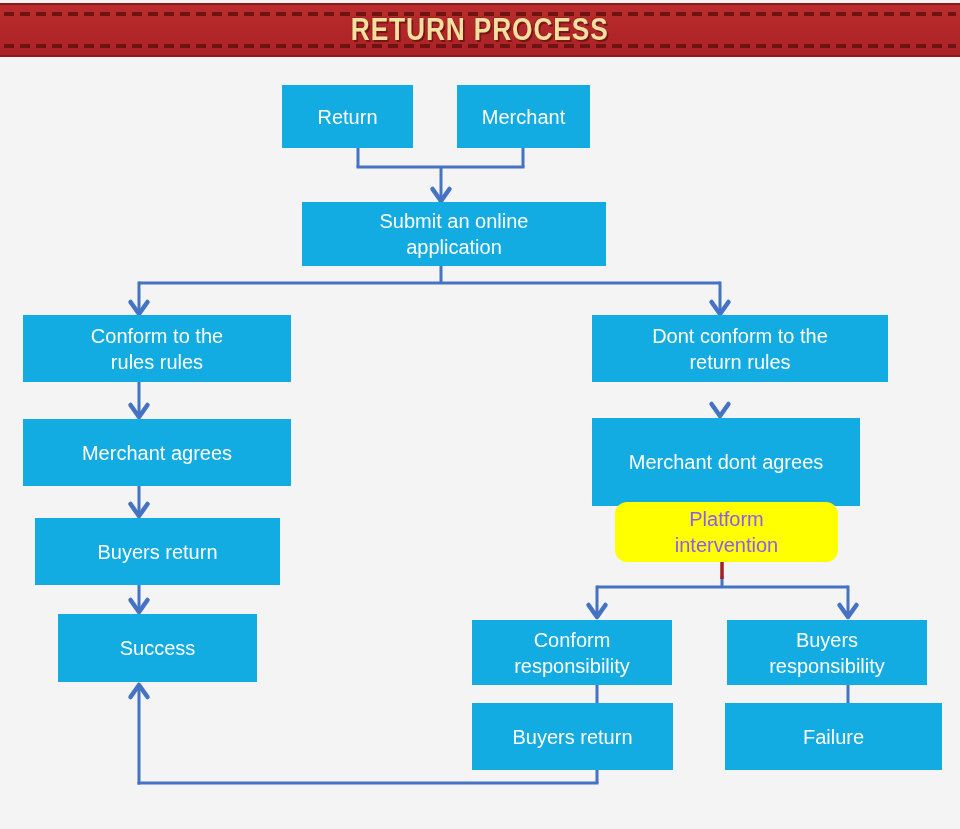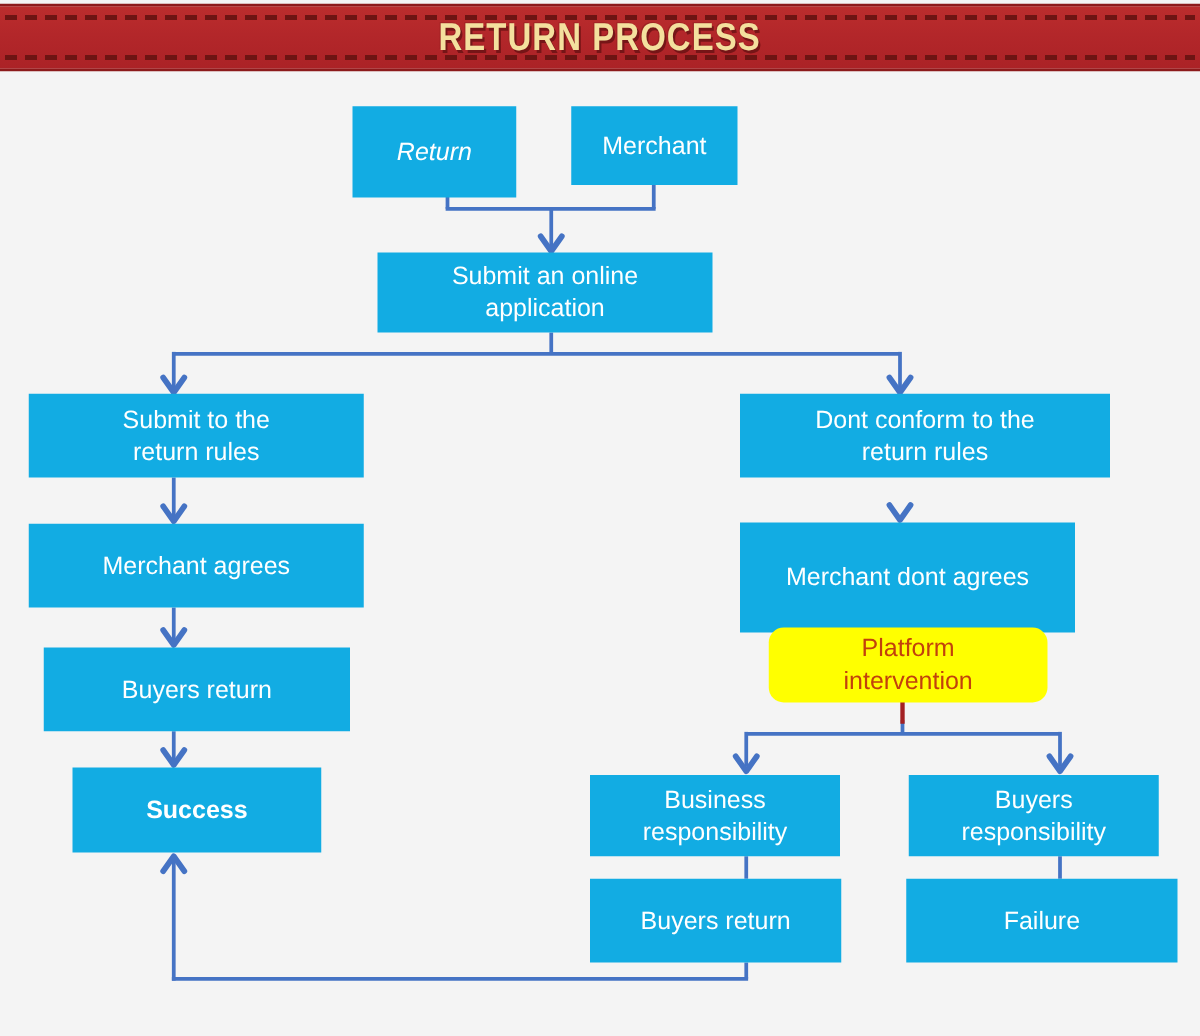--- a/index.html
+++ b/index.html
@@ -42,21 +42,21 @@
     position:absolute;z-index:2;
     background:#12ace3;
     color:#ffffff;
     display:flex;align-items:center;justify-content:center;
     text-align:center;
     font-size:20px;line-height:1.3;
   }
   .node span{display:inline-block;}
   .node.yellow{
     background:#ffff00;
-    color:#c2410c;
+    color:#8b5cf6;
     border-radius:12px;
   }
   .w175{max-width:175px;}
   .w215{max-width:215px;}
   .w150{max-width:150px;}
   .w160{max-width:160px;}
 </style>
 </head>
 <body>
 
@@ -108,34 +108,34 @@
       <path d="M130.5 504 L139 516 L147.5 504"></path>
       <path d="M130.5 600 L139 612 L147.5 600"></path>
       <path d="M588.5 605 L597 617 L605.5 605"></path>
       <path d="M839.5 605 L848 617 L856.5 605"></path>
     </g>
     <g stroke="#4573c4" stroke-width="4.5" fill="none" stroke-linecap="round" stroke-linejoin="round">
       <path d="M130.5 697 L139 685 L147.5 697"></path>
     </g>
   </svg>
 
-  <div class="node" style="left:282px;top:85px;width:131px;height:73px;font-style:italic;">
+  <div class="node" style="left:282px;top:85px;width:131px;height:63px;">
     <span>Return</span>
   </div>
 
   <div class="node" style="left:457px;top:85px;width:133px;height:63px;">
     <span>Merchant</span>
   </div>
 
-  <div class="node" style="left:302px;top:202px;width:268px;height:64px;">
+  <div class="node" style="left:302px;top:202px;width:304px;height:64px;">
     <span class="w175">Submit an online application</span>
   </div>
 
   <div class="node" style="left:23px;top:315px;width:268px;height:67px;">
-    <span class="w160">Submit to the return rules</span>
+    <span class="w160">Conform to the rules rules</span>
   </div>
 
   <div class="node" style="left:592px;top:315px;width:296px;height:67px;">
     <span class="w215">Dont conform to the return rules</span>
   </div>
 
   <div class="node" style="left:23px;top:419px;width:268px;height:67px;">
     <span>Merchant agrees</span>
   </div>
 
@@ -144,26 +144,26 @@
   </div>
 
   <div class="node yellow" style="left:615px;top:502px;width:223px;height:60px;">
     <span class="w150">Platform intervention</span>
   </div>
 
   <div class="node" style="left:35px;top:518px;width:245px;height:67px;">
     <span>Buyers return</span>
   </div>
 
-  <div class="node" style="left:58px;top:614px;width:199px;height:68px;font-weight:bold;">
+  <div class="node" style="left:58px;top:614px;width:199px;height:68px;">
     <span>Success</span>
   </div>
 
   <div class="node" style="left:472px;top:620px;width:200px;height:65px;">
-    <span class="w150">Business responsibility</span>
+    <span class="w150">Conform responsibility</span>
   </div>
 
   <div class="node" style="left:727px;top:620px;width:200px;height:65px;">
     <span class="w150">Buyers responsibility</span>
   </div>
 
   <div class="node" style="left:472px;top:703px;width:201px;height:67px;">
     <span>Buyers return</span>
   </div>
 

